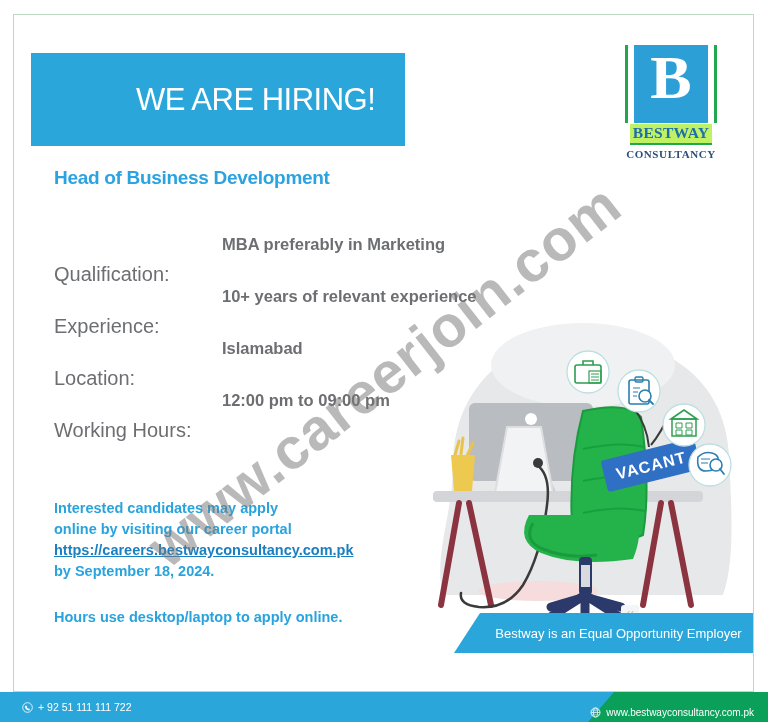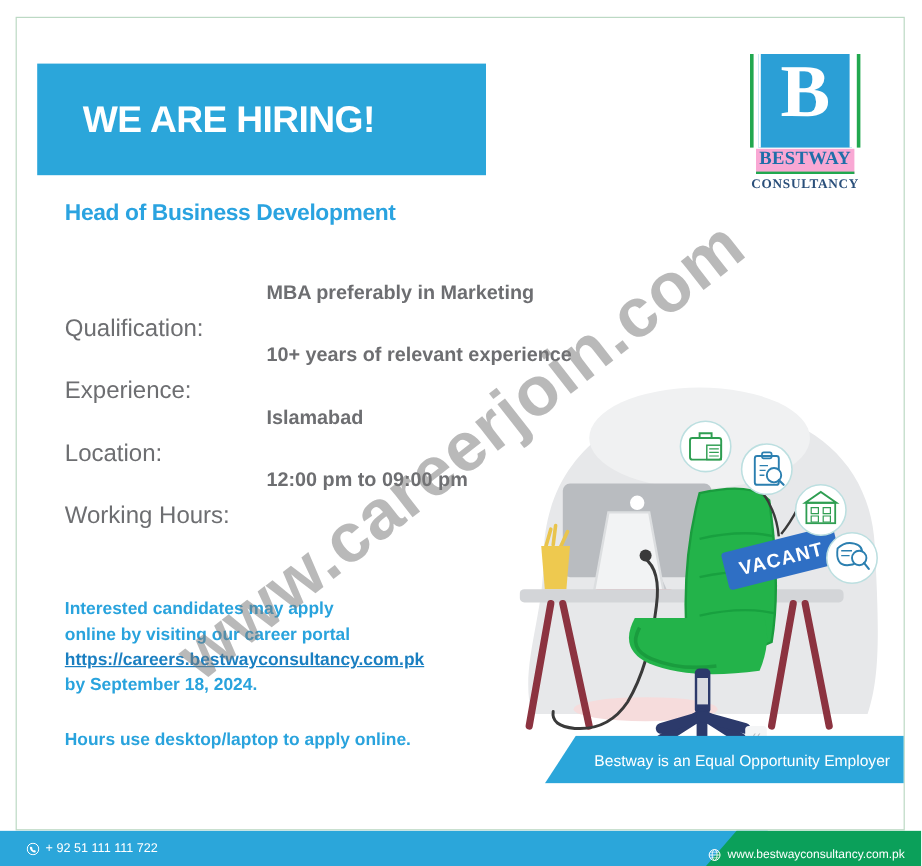--- a/index.html
+++ b/index.html
@@ -42,24 +42,25 @@
     width: 374px;
     height: 93px;
     background: #2ba6da;
     display: flex;
     align-items: center;
     z-index: 6;
   }
   .hiring-banner .txt {
     color: #ffffff;
     font-size: 31px;
-    font-weight: bold;
+    font-weight: normal;
     letter-spacing: -0.5px;
-    padding-left: 38px;
-    white-space: nowrap;
+    padding-left: 66px;
+    white-space: nowrap;
+    margin-left: 39px;
   }
 
   
   .logo {
     position: absolute;
     right: 28px;
     top: 30px;
     width: 108px;
     z-index: 8;
     text-align: center;
@@ -95,21 +96,21 @@
     font-weight: bold;
     line-height: 56px;
   }
   .logo-name {
     margin-top: 1px;
     color: #1f6ea8;
     font-family: "Liberation Serif", serif;
     font-size: 15.5px;
     font-weight: bold;
     letter-spacing: 0.3px;
-    background: #f9a8d4;
+    background: #bef264;
     border-bottom: 2px solid #21a84f;
     display: inline-block;
     padding: 0 3px 1px 3px;
   }
   .logo-sub {
     margin-top: 3px;
     color: #2a4f7a;
     font-family: "Liberation Serif", serif;
     font-size: 11px;
     letter-spacing: 0.6px;

